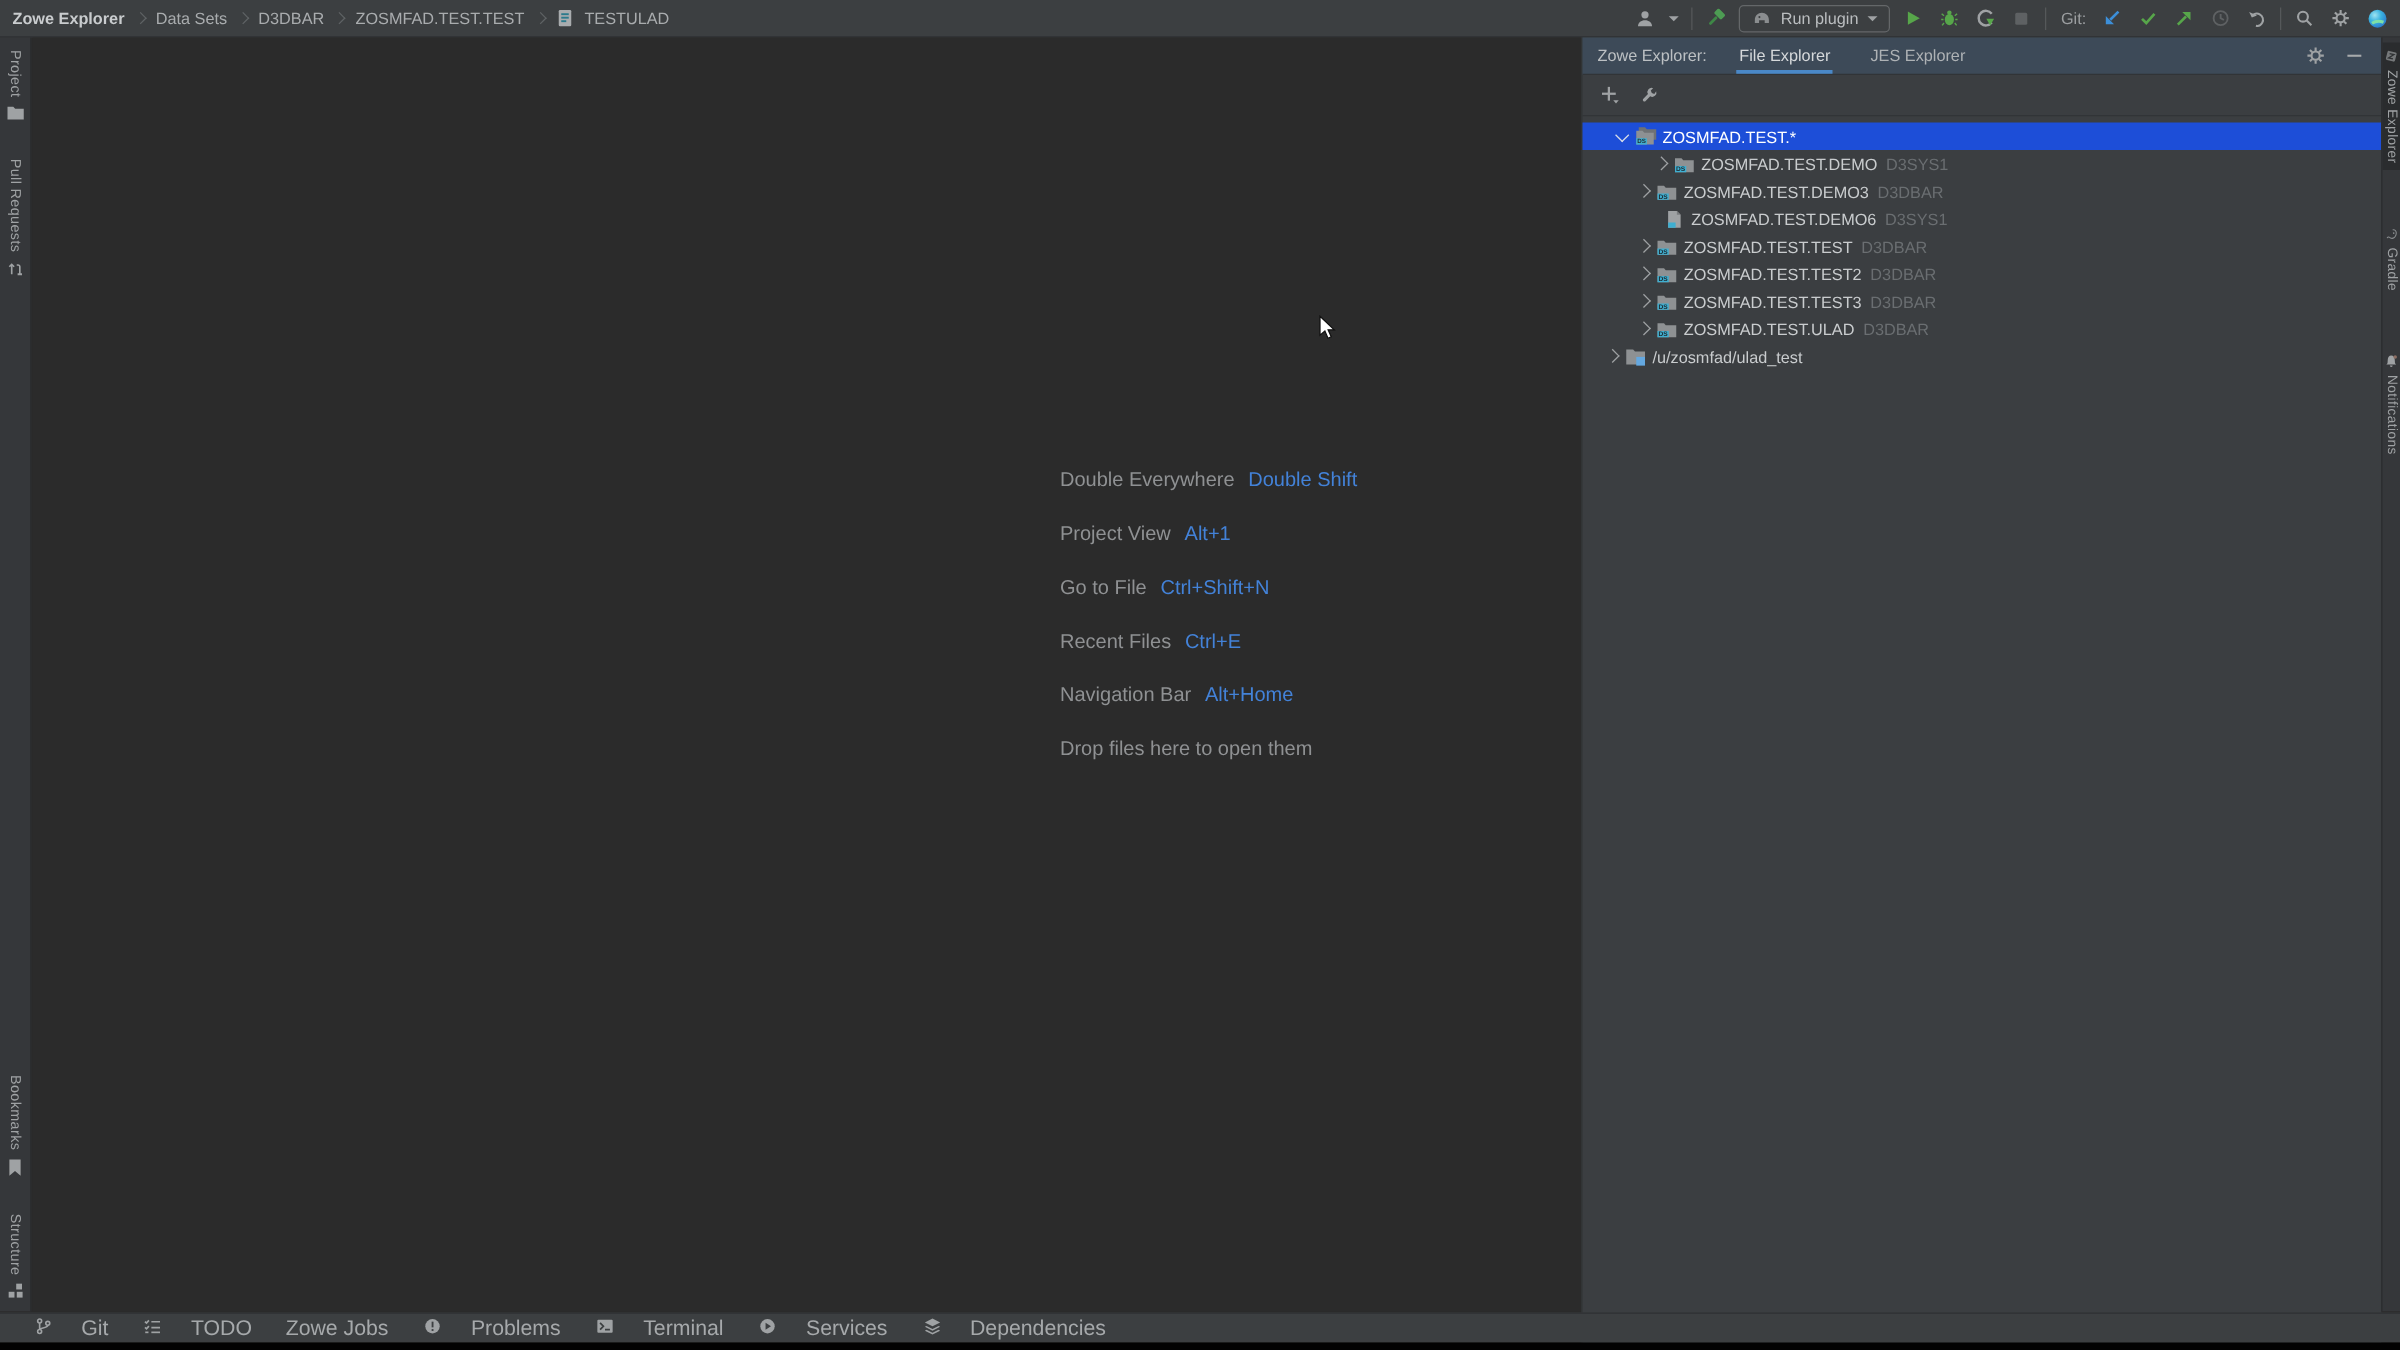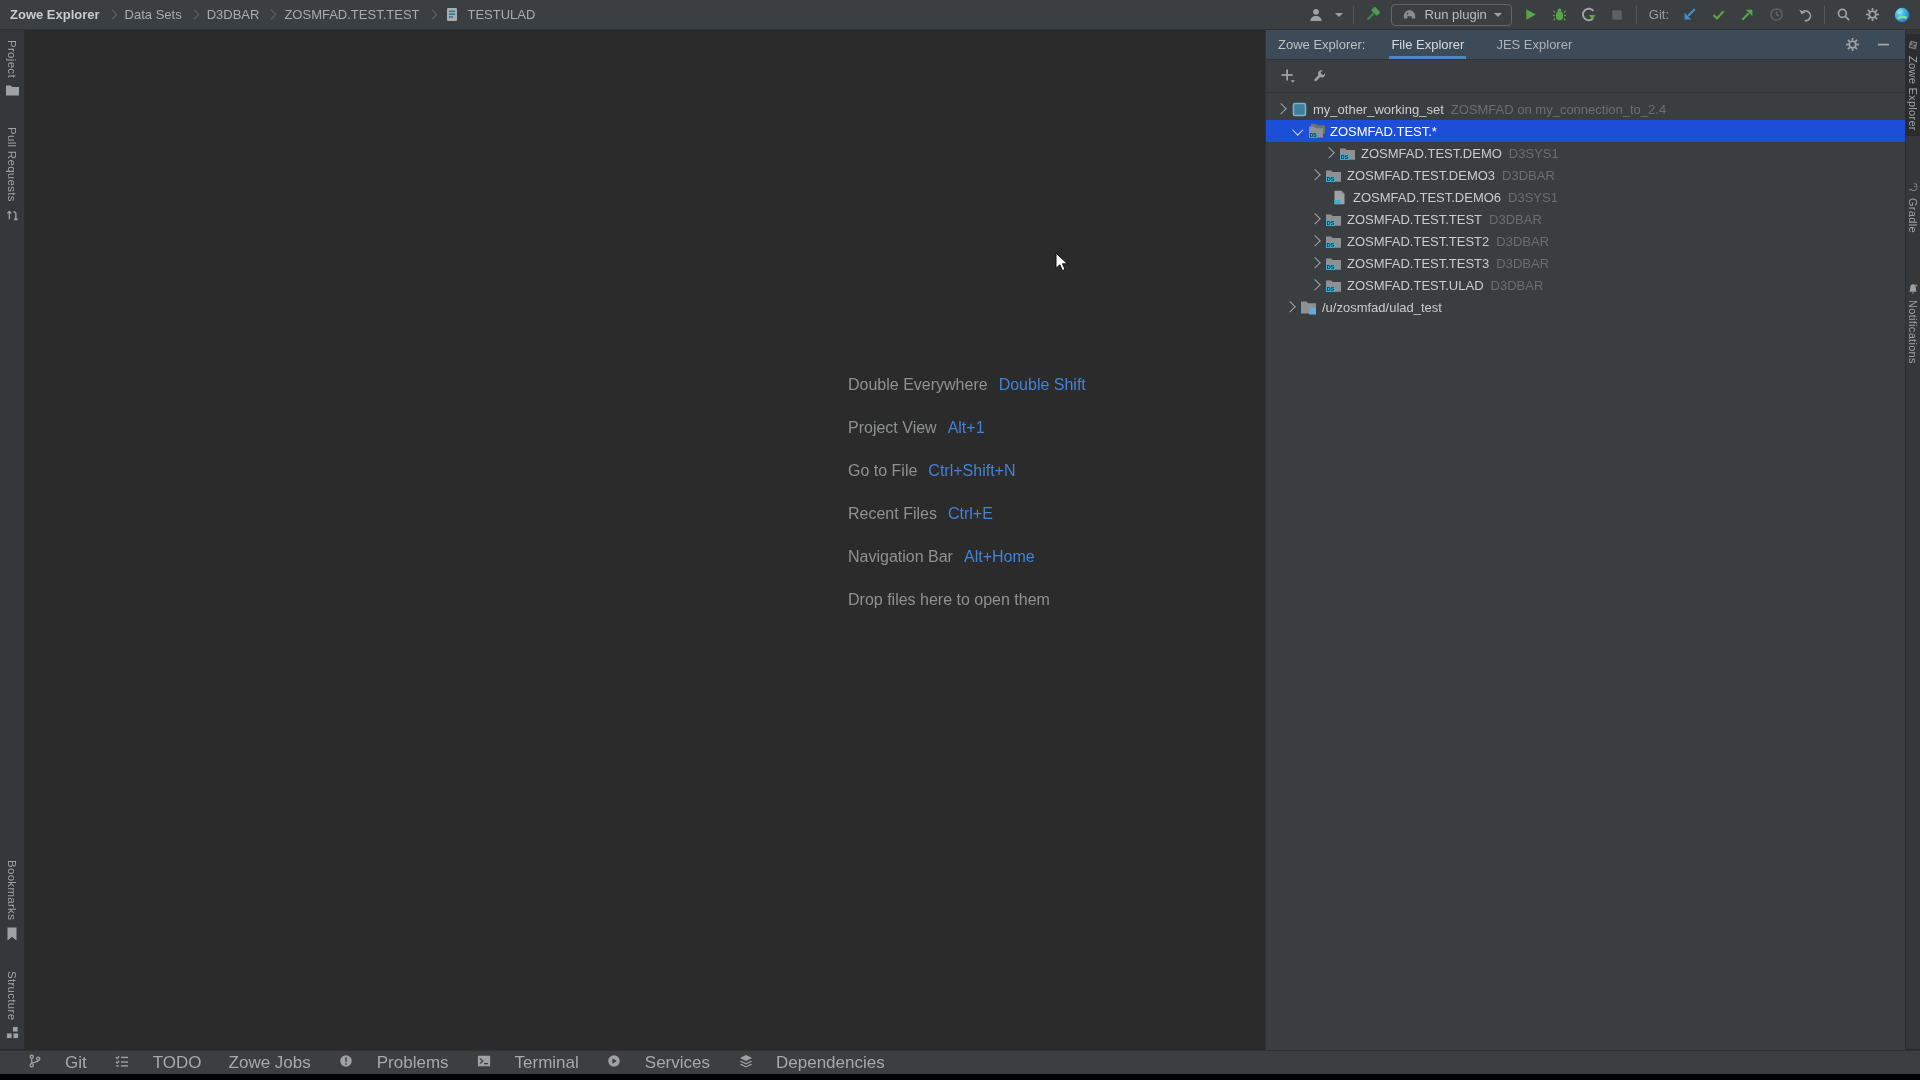--- a/index.html
+++ b/index.html
@@ -355,32 +355,20 @@
             <path d="M10.6 12.2 H15 L12.8 14.8 Z" fill="#9FA2A4"></path>
           </svg>
         </span>
         <span class="tb-icon">
           <svg width="15" height="15" viewBox="0 0 16 16">
             <path d="M13.8 4.2 A3.6 3.6 0 0 1 8.7 8.6 L4.6 12.7 A1.35 1.35 0 0 1 2.7 10.8 L6.8 6.7 A3.6 3.6 0 0 1 11.2 1.6 L9.2 3.6 L10.1 5.7 L12.2 6.6 Z" fill="#9FA2A4"></path>
           </svg>
         </span>
       </div>
     <div id="tree">
-        <div class="tree-row" style="padding-left: 6px;">
-          <span class="chev-box">
-            <span class="chev right"></span>
-          </span>
-          <span class="tree-icon">
-            <svg width="15" height="15" viewBox="0 0 15 15">
-              <rect x="1.5" y="1.5" width="12" height="12" rx="1.5" fill="#3F7E9E" stroke="#7CB2C9" stroke-width="1.6"></rect>
-            </svg>
-          </span>
-          <span class="tree-name">my_other_working_set</span>
-          <span class="tree-detail">ZOSMFAD on my_connection_to_2.4</span>
-        </div>
         <div class="tree-row selected" style="padding-left: 23px;">
           <span class="chev-box">
             <span class="chev down"></span>
           </span>
           <span class="tree-icon">
             <svg width="18" height="16" viewBox="0 0 18 16">
               <path d="M3 0.8 H8 L9.5 2.3 H17 V10.8 H3 Z" fill="#6F7274"></path>
               <path d="M1 3.6 H6 L7.5 5.2 H15 V14.6 H1 Z" fill="#8E9193"></path>
               <rect x="1" y="9.6" width="8.5" height="5" fill="#3FAFD1"></rect>
               <text x="5.2" y="13.8" font-size="5" font-weight="bold" fill="#1E2A30" text-anchor="middle" font-family="sans-serif">DS</text>

